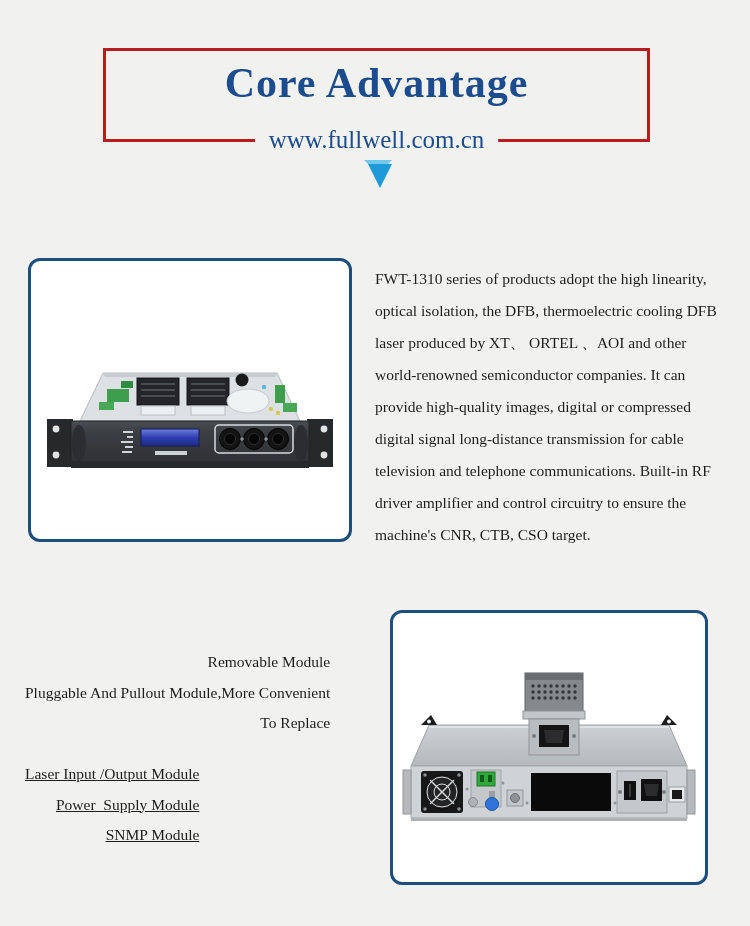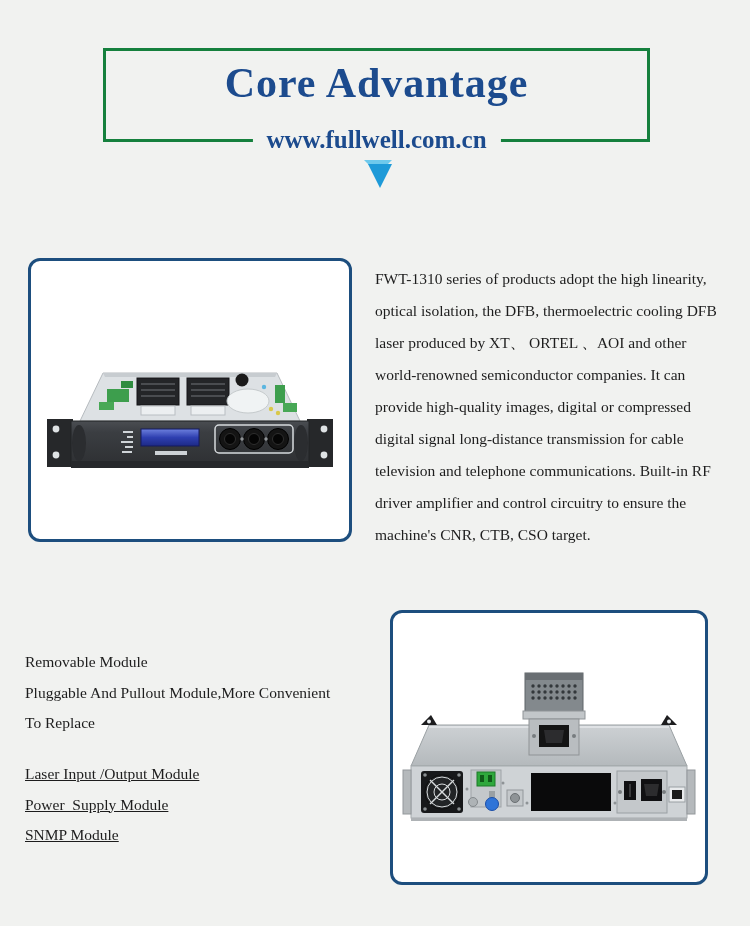--- a/index.html
+++ b/index.html
@@ -6,30 +6,30 @@
   body{
     width:750px;height:926px;position:relative;overflow:hidden;
     background:#f1f2f0;
     font-family:"Liberation Serif", serif;
   }
   .abs{position:absolute;}
 
   
   .header-box{
     left:103px;top:48px;width:547px;height:94px;
-    border:3px solid #15803d;box-sizing:border-box;
+    border:3px solid #b91c1c;box-sizing:border-box;
   }
   .header-title{
     position:absolute;left:0;right:0;top:8px;text-align:center;
     font-size:42px;font-weight:bold;color:#1c4b8e;letter-spacing:1px;
   }
   .header-site{
     position:absolute;left:50%;bottom:0;transform:translate(-50%,54%);
     background:#f1f2f0;padding:0 14px;white-space:nowrap;
-    font-size:25px;font-weight:bold;color:#1c4b8e;
+    font-size:25px;font-weight:normal;color:#1c4b8e;
   }
   .down-arrow{left:360px;top:157px;}
 
   
   .img-card{
     background:#ffffff;border:3px solid #1d4e7e;border-radius:12px;
     box-sizing:border-box;
   }
   .card-front{left:28px;top:258px;width:324px;height:284px;}
   .card-rear{left:390px;top:610px;width:318px;height:275px;}
@@ -38,21 +38,21 @@
 
   
   .intro-par{
     left:375px;top:263px;width:372px;
     font-size:15.5px;line-height:32px;color:#1d1d1d;
     white-space:pre;
   }
 
   
   .feature-block{
-    left:25px;color:#1d1d1d;font-size:15.5px;line-height:30.5px;white-space:pre;
+    left:25px;color:#1d1d1d;font-size:15.5px;line-height:30.5px;white-space:pre;text-align:right;
   }
   .feature-1{top:647px;}
   .feature-2{top:759px;text-decoration:underline;}
 </style>
 </head>
 <body>
 
 <div class="abs header-box">
   <div class="header-title">Core Advantage</div>
   <div class="header-site">www.fullwell.com.cn</div>

